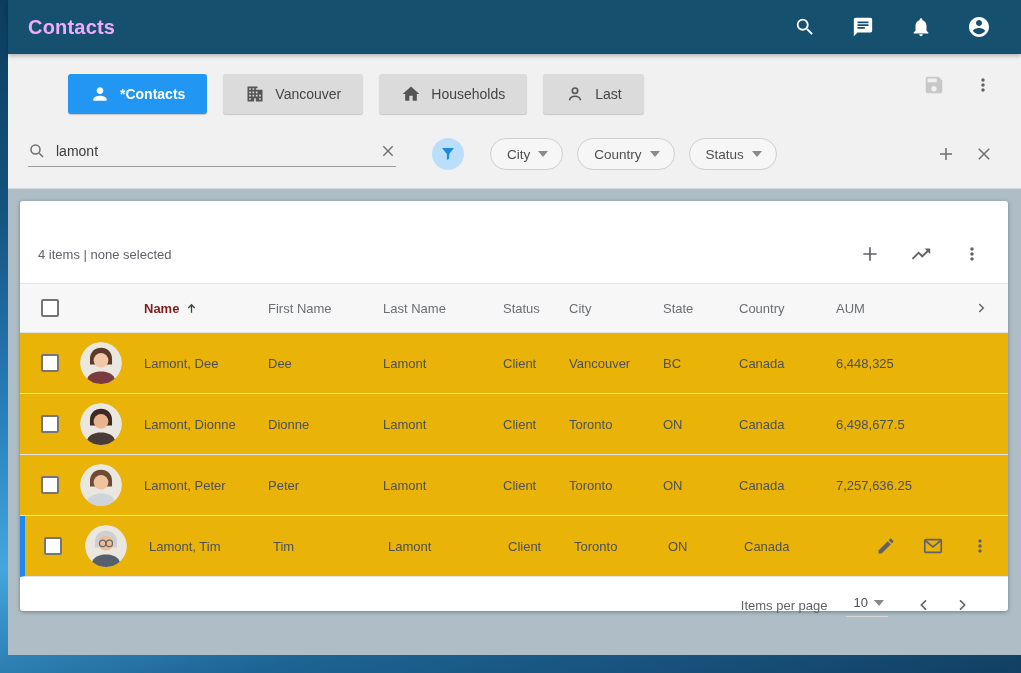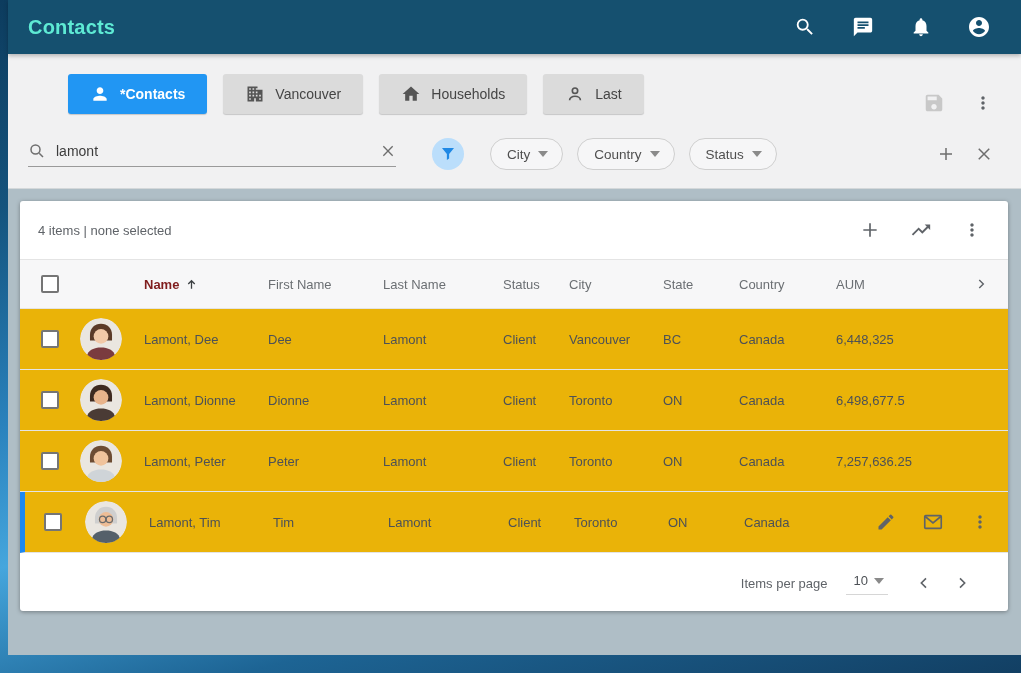--- a/index.html
+++ b/index.html
@@ -6,31 +6,31 @@
   html,body { width:1021px; height:673px; overflow:hidden; }
   body {
     font-family:"Liberation Sans", sans-serif;
     background:linear-gradient(165deg,#0d3c5e 0%,#14537d 22%,#2a82bd 45%,#45a6dd 60%,#1d6494 78%,#123f63 100%);
     position:relative;
   }
   .window { position:absolute; left:8px; top:0; right:0; bottom:18px; display:flex; flex-direction:column; }
 
   
   .appbar {
-    height:54px; background:#15506F; color:#5eead4; flex:0 0 auto;
+    height:54px; background:#15506F; color:#f0abfc; flex:0 0 auto;
     display:flex; align-items:center; padding:0 18px 0 20px;
     box-shadow:0 2px 4px rgba(0,0,0,.25); position:relative; z-index:5;
   }
   .appbar-title { font-size:20px; font-weight:bold; letter-spacing:.2px; }
   .appbar-actions { margin-left:auto; display:flex; align-items:center; gap:34px; padding-right:12px; }
   .appbar-icon { width:24px; height:24px; display:inline-flex; align-items:center; justify-content:center; cursor:pointer; }
 
   
   .filter-panel { background:#F1F1F2; flex:0 0 auto; padding:20px 20px 18px 20px; border-bottom:1px solid #d4d8da; }
-  .tabs-row { display:flex; align-items:flex-end; gap:16px;padding-left:40px; }
+  .tabs-row { display:flex; align-items:flex-start; gap:16px;padding-left:40px; }
   .tab-btn {
     height:40px; display:inline-flex; align-items:center; gap:10px; padding:0 22px;
     background:#DBDBDB; color:#454545; border:none; border-radius:3px;
     font-size:14px; font-family:inherit; cursor:pointer; box-shadow:0 1px 1px rgba(0,0,0,.18);
   }
   .tab-btn.active { background:#2196F3; color:#fff; font-weight:bold; }
   .tab-btn .t-icon { display:inline-flex; width:20px; height:20px; }
   .tabs-right { margin-left:auto; display:flex; align-items:center; gap:28px; padding-right:8px; }
 
   .search-row { display:flex; align-items:center; margin-top:24px; }
@@ -49,21 +49,21 @@
     height:32px; display:inline-flex; align-items:center; gap:8px; padding:0 14px 0 16px;
     border:1px solid #cfcfcf; border-radius:16px; background:#f6f6f7; font-size:13.5px; color:#4f4f4f; cursor:pointer;
   }
   .search-row-right { margin-left:auto; display:flex; align-items:center; gap:20px; padding-right:8px; }
   .icon-btn { background:none; border:none; cursor:pointer; display:inline-flex; align-items:center; justify-content:center; padding:0; }
 
   
   .content { flex:1; background:#AFBEC6; padding:12px 13px 0 12px; overflow:hidden; }
   .card { background:#fff; border-radius:3px; box-shadow:0 1px 4px rgba(0,0,0,.35); height:410px; display:flex; flex-direction:column; }
 
-  .card-toolbar { height:58px; display:flex; align-items:center; padding:0 26px 0 18px; flex:0 0 auto; }
+  .card-toolbar { height:58px; display:flex; align-items:center; padding:0 26px 0 18px; flex:0 0 auto;margin-top:24px; }
   .summary { font-size:13px; color:#5f6368; }
   .card-toolbar-actions { margin-left:auto; display:flex; align-items:center; gap:30px; }
 
   .grid-row { display:grid; grid-template-columns:60px 64px 124px 115px 120px 66px 94px 76px 97px 118px 1fr; align-items:center; }
   .thead { height:50px; background:#F7F7F8; border-top:1px solid #e4e4e4; border-bottom:1px solid #e4e4e4; flex:0 0 auto; }
   .th { font-size:13px; color:#6b6f73; }
   .th.sorted { color:#7f1d1d; font-weight:bold; display:flex; align-items:center; gap:6px; }
   .th-chevron { justify-self:center; color:#5f6368; cursor:pointer; }
 
   .tbody { flex:1 1 auto; }

